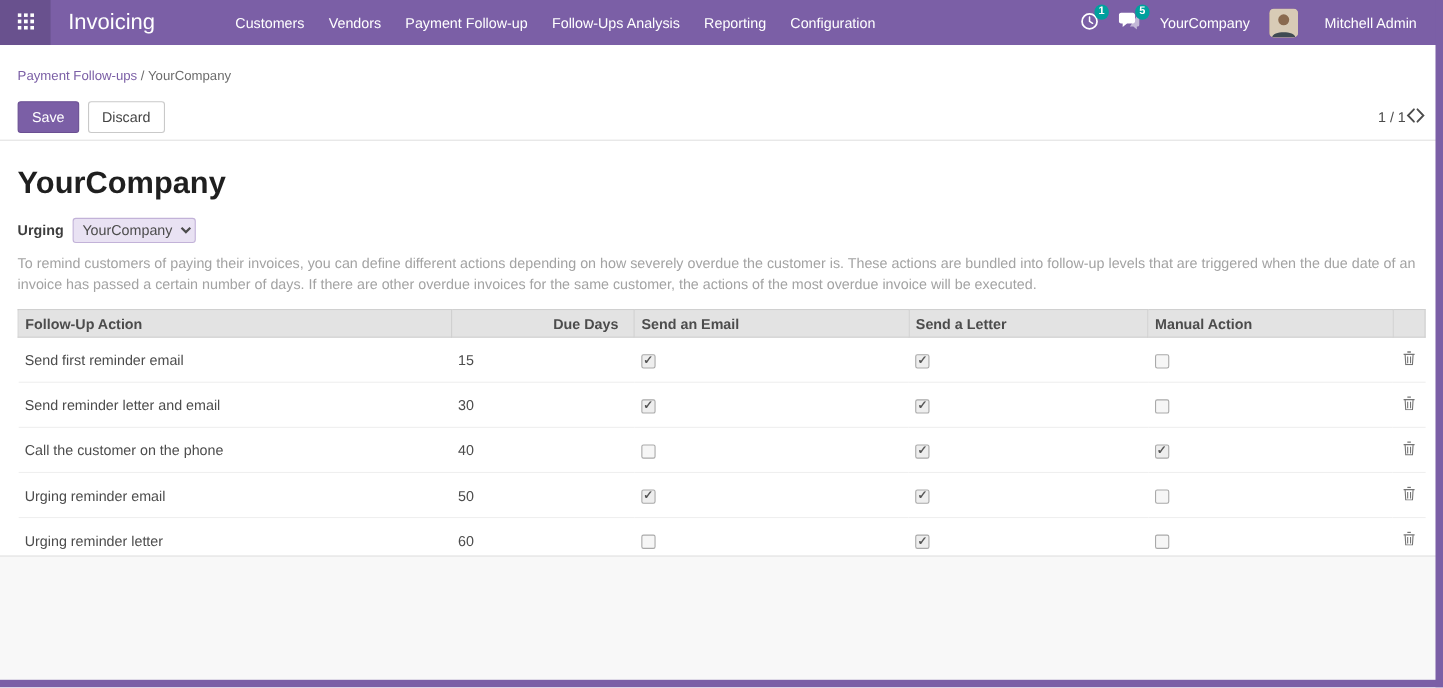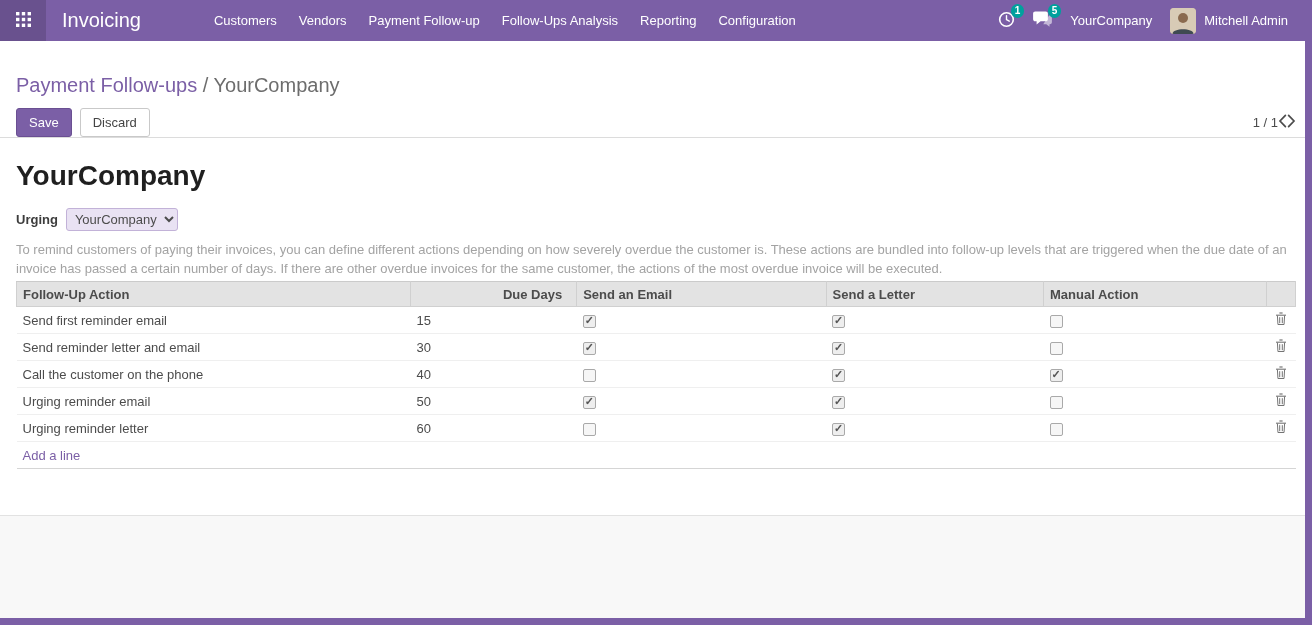--- a/index.html
+++ b/index.html
@@ -27,27 +27,27 @@
   .nav-menus{display:flex;align-items:center;margin-left:46px;height:100%;}
   .nav-item{padding:0 11px;height:100%;display:flex;align-items:center;cursor:pointer;white-space:nowrap;}
   .nav-spacer{flex:1;}
   .systray{display:flex;align-items:center;gap:18px;padding-right:24px;height:100%;}
   .tray-icon{position:relative;display:flex;align-items:center;cursor:pointer;}
   .tray-badge{
     position:absolute;top:-7px;right:-9px;background:var(--badge_teal);color:#fff;
     font-size:10px;font-weight:bold;line-height:1;padding:2px 4px;border-radius:8px;min-width:8px;text-align:center;
   }
   .tray-company{cursor:pointer;white-space:nowrap;}
-  .user-menu{display:flex;align-items:center;gap:8px;cursor:pointer;}
+  .user-menu{display:flex;align-items:center;gap:24px;cursor:pointer;}
   .avatar{width:26px;height:26px;border-radius:4px;overflow:hidden;flex:0 0 26px;background:#c9b18f;}
   .user-name{white-space:nowrap;}
 
   
   .control-panel{background:#fff;border-bottom:1px solid #dcdcdc;flex:0 0 87px;padding:0 16px;}
-  .breadcrumb{padding-top:32px;font-size:20px;line-height:24px;}
+  .breadcrumb{padding-top:16px;font-size:12px;line-height:24px;}
   .breadcrumb a{color:var(--brand);text-decoration:none;cursor:pointer;}
   .breadcrumb .sep,.breadcrumb .current{color:#6d6d6d;}
   .cp-actions{display:flex;align-items:center;margin-top:11px;}
   .btn{
     font-family:inherit;font-size:13px;line-height:1;padding:7px 12px;border-radius:3px;cursor:pointer;
   }
   .btn-primary{background:var(--brand);border:1px solid #6a4f92;color:#fff;margin-right:8px;}
   .btn-default{background:#fff;border:1px solid #c9c9c9;color:#444;}
   .pager{margin-left:auto;display:flex;align-items:center;color:#4c4c4c;}
   .pager-value{cursor:pointer;}
@@ -55,31 +55,31 @@
 
   
   .sheet{background:#fff;flex:0 0 377px;padding:0 16px;overflow:hidden;}
   h1.doc-title{font-size:28px;font-weight:bold;color:#1f1f1f;margin:22px 0 16px 0;}
   .company-row{display:flex;align-items:center;gap:8px;margin-bottom:9px;}
   .company-label{font-weight:bold;color:#3d3d3d;}
   select.company-select{
     font-family:inherit;font-size:13px;color:#4c4c4c;
     background:#e9e2f3;border:1px solid #c2b2d8;border-radius:3px;padding:2px 4px;cursor:pointer;
   }
-  .help-text{color:#a3a3a3;line-height:19px;margin:0 0 3px 0;max-width:1280px;}
+  .help-text{color:#a3a3a3;line-height:19px;margin:0 0 13px 0;max-width:1280px;}
 
   
   table.lines{width:100%;border-collapse:collapse;table-layout:fixed;border-bottom:1px solid #d5d5d5;}
   table.lines th{
     background:#e3e3e3;border:1px solid #d0d0d0;border-top-color:#cbcbcb;
     font-weight:bold;color:#4c4c4c;text-align:left;height:25px;padding:2px 6px;cursor:pointer;
   }
   table.lines th.num{text-align:right;padding-right:14px;}
   table.lines th.trash-col{cursor:default;}
-  table.lines td{height:27px;padding:2px 6px;border-top:1px solid #efefef;color:#4c4c4c;}
+  table.lines td{height:41px;padding:2px 6px;border-top:1px solid #efefef;color:#4c4c4c;}
   table.lines tbody tr{cursor:pointer;}
   table.lines td.num{padding-right:4px;}
   table.lines td.trash{text-align:center;padding:2px 2px;}
   .trash-btn{display:inline-flex;align-items:center;cursor:pointer;opacity:.85;}
   .cb{
     display:inline-block;width:13px;height:13px;border:1px solid #a9a9a9;background:#f6f6f6;
     border-radius:2px;position:relative;vertical-align:middle;cursor:pointer;
   }
   .cb.checked{background:#eee;}
   .cb.checked::after{

